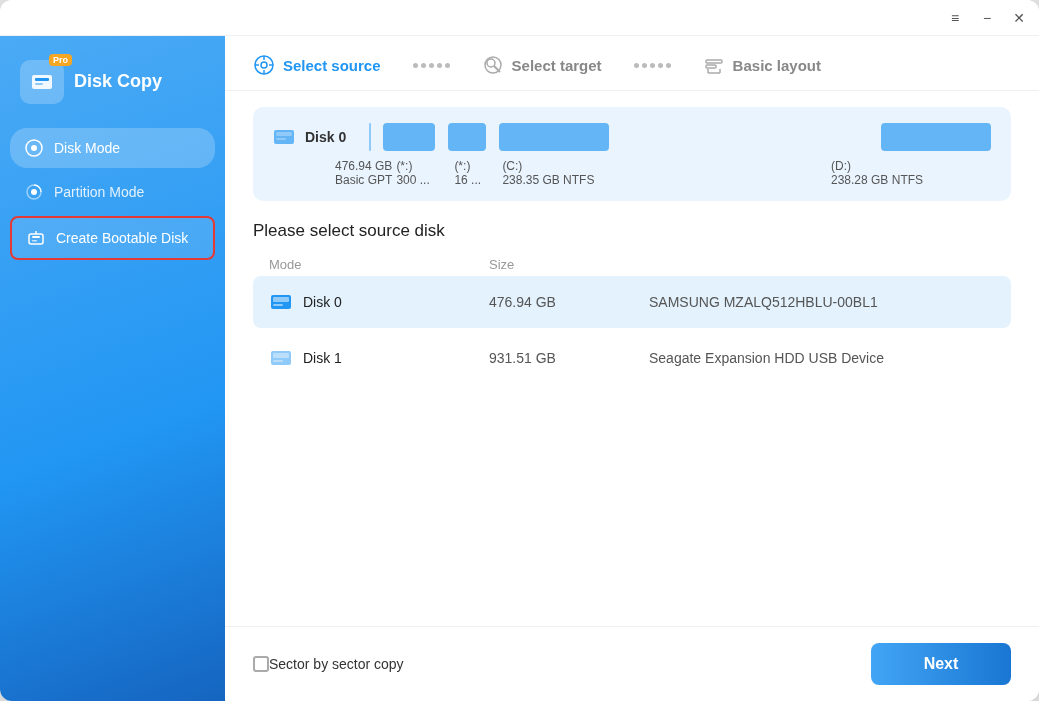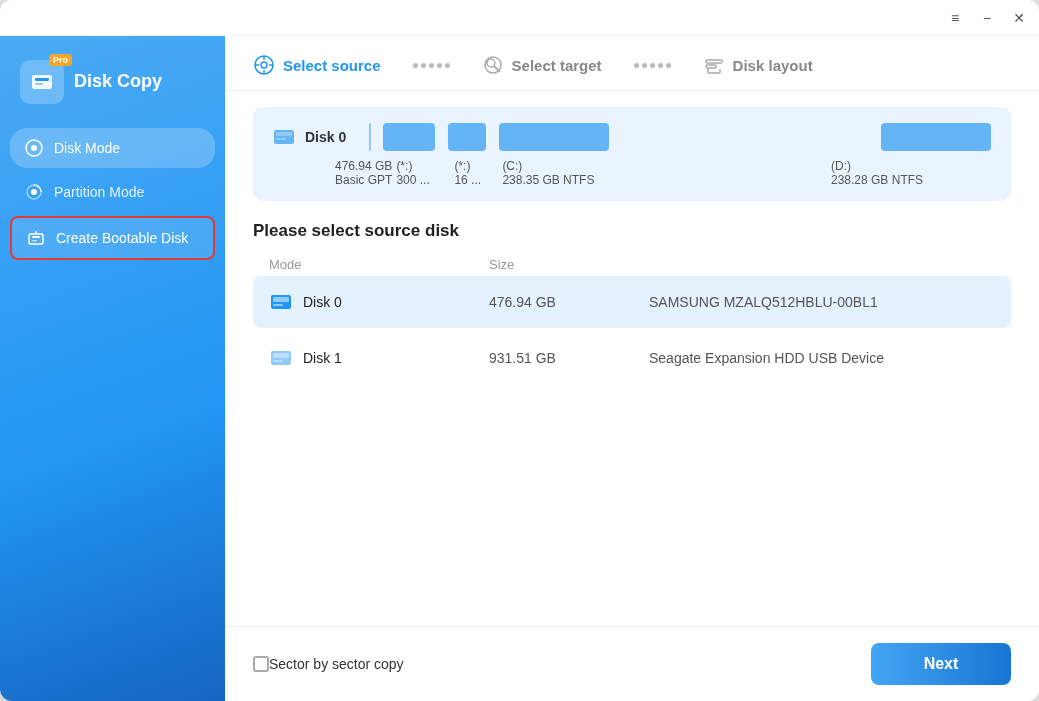--- a/index.html
+++ b/index.html
@@ -231,21 +231,21 @@
     .partition-info.wide { min-width: 200px; }
     .partition-info.wider { min-width: 160px; }
     
     .disk-select-section {
       flex: 1;
       padding: 20px 28px 0 28px;
       overflow: hidden;
     }
     .section-title {
       font-size: 17px;
-      font-weight: 700;
+      font-weight: 400;
       color: #222;
       margin-bottom: 16px;
     }
     .disk-table-header {
       display: grid;
       grid-template-columns: 220px 160px 1fr;
       padding: 0 16px;
       margin-bottom: 4px;
     }
     .disk-table-header span {
@@ -438,21 +438,21 @@
         <div class="step">
           <div class="step-icon">
             <svg width="20" height="20" viewBox="0 0 20 20">
               <rect x="2" y="5" width="16" height="3" rx="1" fill="none" stroke="#aaa" stroke-width="1.5"></rect>
               <rect x="2" y="10" width="10" height="3" rx="1" fill="none" stroke="#aaa" stroke-width="1.5"></rect>
               <line x1="4" y1="14" x2="4" y2="18" stroke="#aaa" stroke-width="1.5"></line>
               <line x1="4" y1="18" x2="16" y2="18" stroke="#aaa" stroke-width="1.5"></line>
               <line x1="16" y1="14" x2="16" y2="18" stroke="#aaa" stroke-width="1.5"></line>
             </svg>
           </div>
-          <span class="step-label inactive">Disk layout</span>
+          <span class="step-label inactive">Basic layout</span>
         </div>
       </div>
 
       <div class="disk-preview">
         <div class="disk-preview-row1">
 
           <div>
             <svg width="22" height="22" viewBox="0 0 22 22">
               <rect x="1" y="4" width="20" height="14" rx="2" fill="#64b5f6"></rect>
               <rect x="3" y="6" width="16" height="4" rx="1" fill="#90caf9"></rect>

